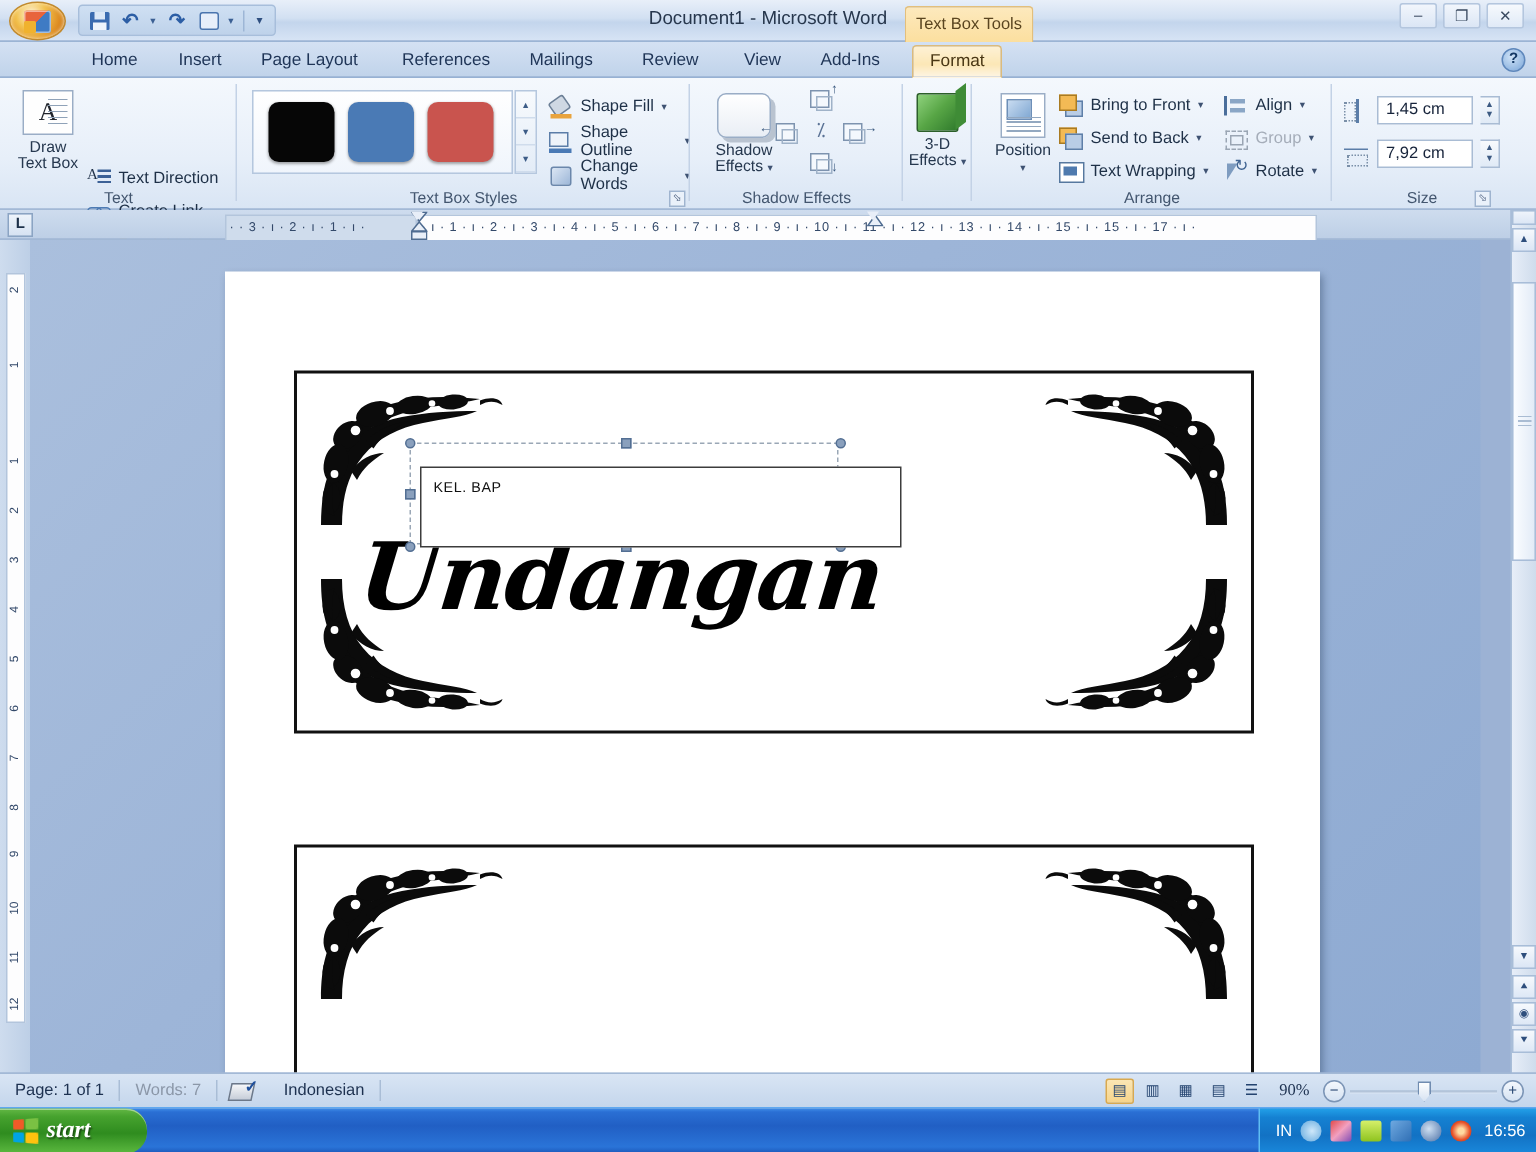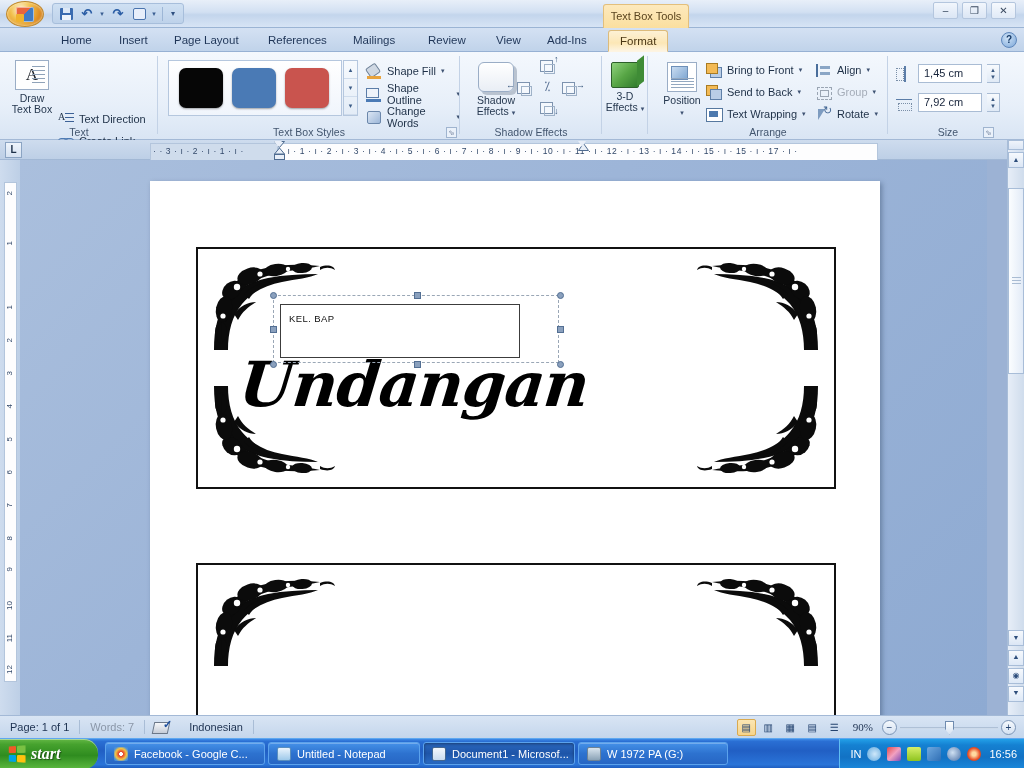--- a/index.html
+++ b/index.html
@@ -318,21 +318,21 @@
     transform: skewX(-6deg);
   }
   .card-date {
     position: absolute; left: 70px; top: 178px;
     font-family: "DejaVu Serif", serif; font-weight: bold;
     font-size: 21px; color: #000; letter-spacing: -.2px;
   }
 
   
   .textbox-sel {
-    position: absolute; left: 82px; top: 55px; width: 240px; height: 54px;
+    position: absolute; left: 82px; top: 62px; width: 321px; height: 54px;
     border: 1px solid #3c3c3c; background: #fff;
   }
   .textbox-sel .tb-text {
     position: absolute; left: 8px; top: 8px; font-size: 9.5px; color: #111;
     font-family: "Liberation Sans", sans-serif; letter-spacing: .4px;
   }
   .sel-frame {
     position: absolute; left: 75px; top: 46px; width: 286px; height: 68px;
     border: 1px dashed #9aa7b6;
   }
@@ -494,20 +494,21 @@
         </div>
       <div class="qat-btn" style="width:9px">
           <span class="tiny-arrow">▾</span>
         </div>
       <div class="qat-sep"></div>
       <div class="qat-btn" style="width:14px">
           <span class="qat-more">▾</span>
         </div>
     </div>
 
+    <div class="win-title">Document1 - Microsoft Word</div>
 
     <div class="ctx-tab-label">Text Box Tools</div>
 
     <div class="win-ctrl">
       <div class="wbtn">–</div>
       <div class="wbtn">❐</div>
       <div class="wbtn close">✕</div>
     </div>
   </div>
 
@@ -917,38 +918,20 @@
     <div class="startbtn">
       <div class="flag">
         <i style="background:#f05a28"></i>
           <i style="background:#7ac143"></i>
         <i style="background:#00a4e4"></i>
           <i style="background:#ffc20e"></i>
       </div>
       <div class="start-text">start</div>
     </div>
 
-    <div class="tasks">
-      <div class="taskitem" style="width:160px">
-        <span class="ti-ico" style="background:radial-gradient(circle at 50% 50%,#fff 18%,#e33d2e 22%,#f5c542 55%,#4a90d9 80%)"></span>
-        <span>Facebook - Google C...</span>
-      </div>
-      <div class="taskitem" style="width:152px">
-        <span class="ti-ico" style="background:linear-gradient(to bottom,#eaf4fd,#9ec9ea);border:1px solid #5b8fbe"></span>
-        <span>Untitled - Notepad</span>
-      </div>
-      <div class="taskitem active" style="width:152px">
-        <span class="ti-ico" style="background:linear-gradient(to bottom,#f3f7fc,#c9dcf0);border:1px solid #46688f"></span>
-        <span>Document1 - Microsof...</span>
-      </div>
-      <div class="taskitem" style="width:150px">
-        <span class="ti-ico" style="background:linear-gradient(to bottom,#d9e4ee,#8ba2b6);border:1px solid #6e8396"></span>
-        <span>W 1972 PA (G:)</span>
-      </div>
-    </div>
 
     <div class="tray">
       <span>IN</span>
       <span class="tray-ico" style="background:radial-gradient(circle at 55% 50%,#cfe8fa,#5fa7dc);border-radius:50%"></span>
       <span class="tray-ico" style="background:linear-gradient(135deg,#e34b4b,#f2a0c0 50%,#7f4db5)"></span>
       <span class="tray-ico" style="background:linear-gradient(to bottom,#d6f06a,#8ec31f)"></span>
       <span class="tray-ico" style="background:linear-gradient(135deg,#6fa9e0,#2f6fb5)"></span>
       <span class="tray-ico" style="background:radial-gradient(circle at 40% 40%,#cfe0f2,#4a6fa5);border-radius:50%"></span>
       <span class="tray-ico" style="background:radial-gradient(circle at 50% 50%,#ffd9a0 20%,#e8522a 60%,#a82410 100%);border-radius:50%"></span>
       <span class="tray-clock">16:56</span>

